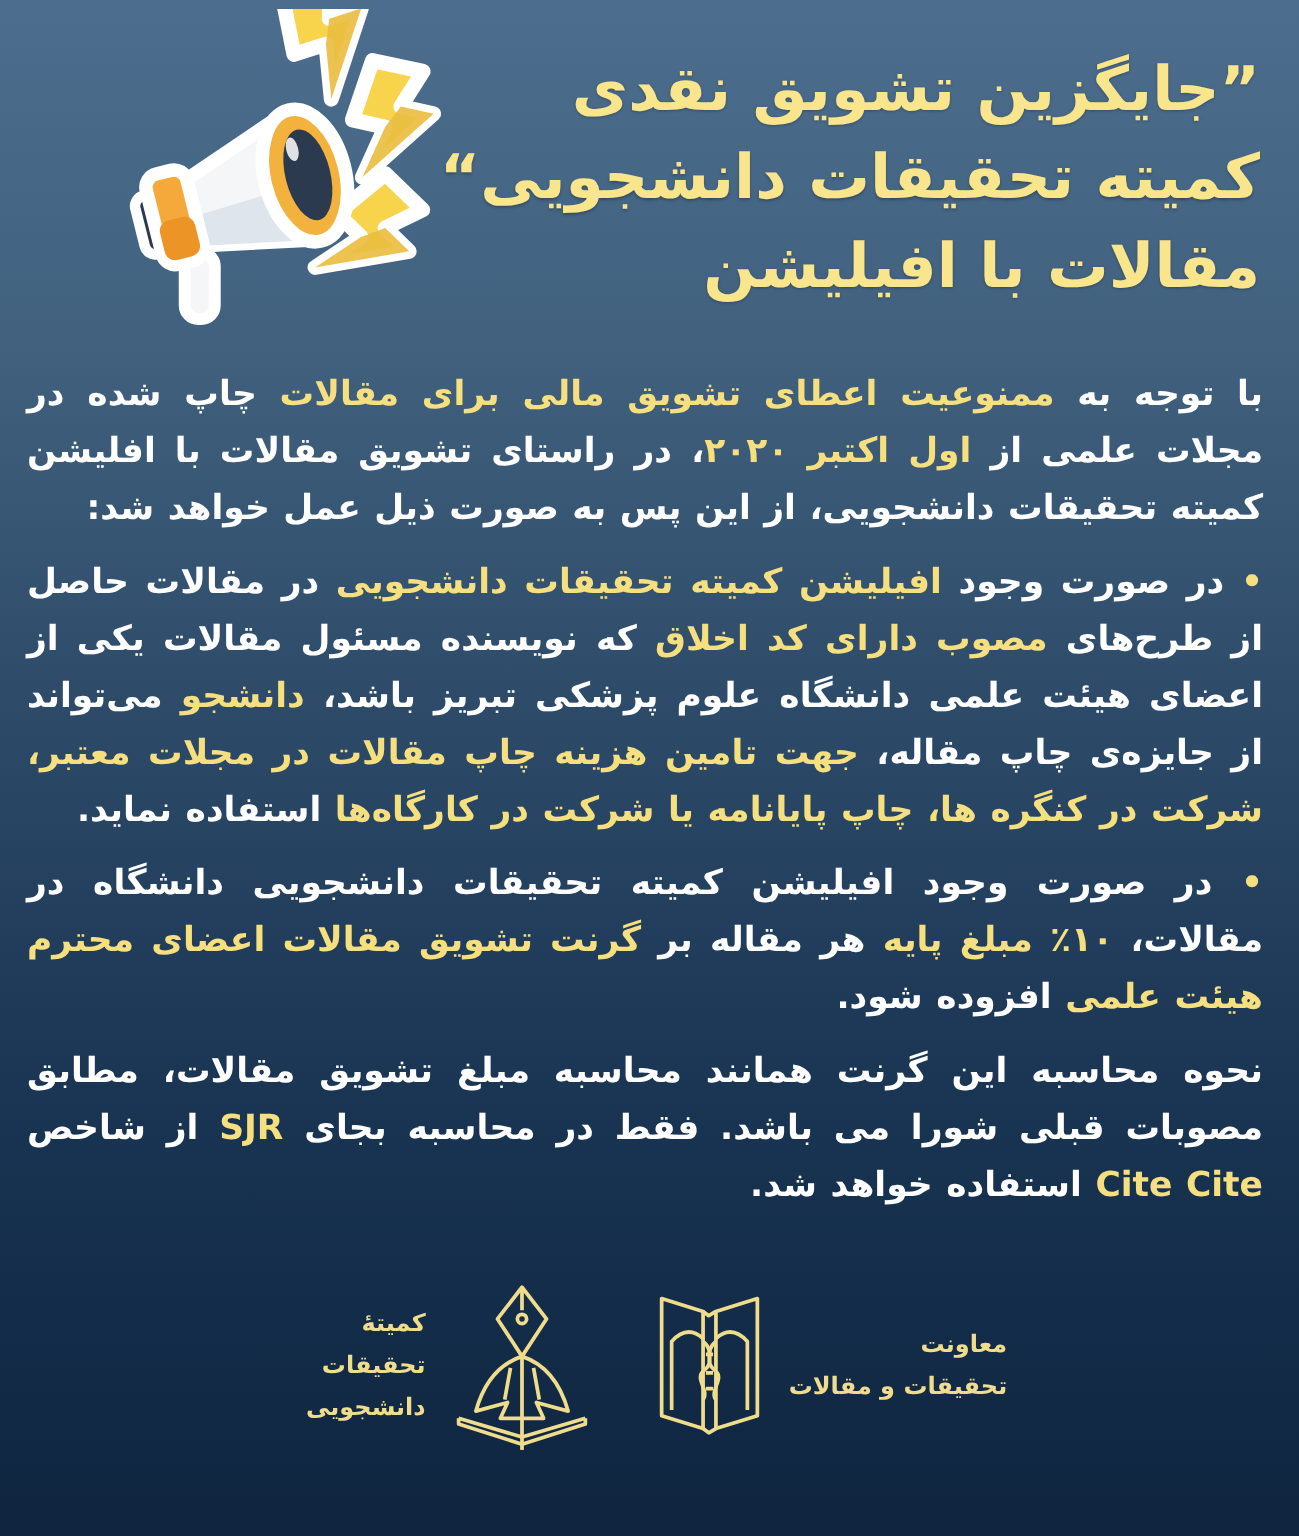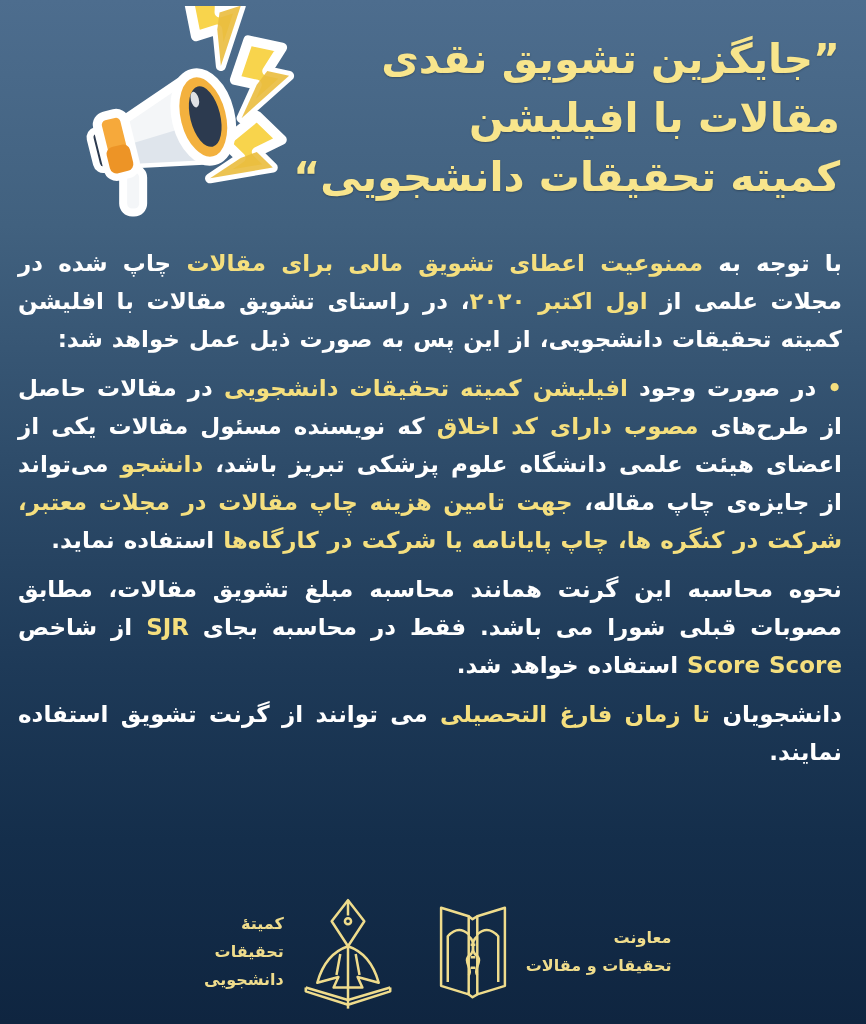--- a/index.html
+++ b/index.html
@@ -24,21 +24,21 @@
   .body-text { position:absolute; top:244px; right:24px; left:18px; direction:rtl; }
   .para {
     text-align:justify; text-align-last:right;
     color:#FFFFFF; font-size:23px; font-weight:700; line-height:38px;
     margin:0 0 11px 0; word-spacing:1px;
   }
   .para .hl { color:#F5DF7E; }
   .para .bullet { color:#F5DF7E; }
 
   
-  .footer { position:absolute; top:894px; left:204px; display:flex; align-items:center; }
+  .footer { position:absolute; top:852px; left:204px; display:flex; align-items:center; }
   .footer-label { direction:rtl; color:#EFDC8C; font-size:16px; font-weight:700; line-height:28px; }
   .src-label  { text-align:right; }
   .vice-label { text-align:right; margin-left:12px; }
   .logo-svg { display:block; }
   .src-logo  { margin-left:16px; margin-right:0; }
   .book-logo { margin-left:36px; }
 
   
   .megaphone-wrap { position:absolute; top:6px; left:48px; width:280px; height:240px; }
 </style>
@@ -75,29 +75,29 @@
         <ellipse cx="153" cy="96" rx="4" ry="8" fill="#FFFFFF" opacity="0.85"></ellipse>
 
         <rect x="52" y="90" width="28" height="62" rx="9" fill="#F6A93B" stroke="#FFFFFF" stroke-width="9"></rect>
         <rect x="54" y="122" width="24" height="27" rx="7" fill="#ED9426"></rect>
       </g>
     </svg>
   </div>
 
   <div class="title">
       <div>”جایگزین تشویق نقدی</div>
+      <div>کمیته تحقیقات دانشجویی“</div>
       <div>مقالات با افیلیشن</div>
-      <div>کمیته تحقیقات دانشجویی“</div>
     </div>
 
   <div class="body-text">
       <p class="para" dir="rtl"><span>با توجه به </span><span class="hl">ممنوعیت اعطای تشویق مالی برای مقالات</span><span> چاپ شده در مجلات علمی از </span><span class="hl">اول اکتبر ۲۰۲۰</span><span>، در راستای تشویق مقالات با افلیشن کمیته تحقیقات دانشجویی، از این پس به صورت ذیل عمل خواهد شد:</span></p>
       <p class="para" dir="rtl"><span class="bullet">• </span><span>در صورت وجود </span><span class="hl">افیلیشن کمیته تحقیقات دانشجویی</span><span> در مقالات حاصل از طرح‌های </span><span class="hl">مصوب دارای کد اخلاق</span><span> که نویسنده مسئول مقالات یکی از اعضای هیئت علمی دانشگاه علوم پزشکی تبریز باشد، </span><span class="hl">دانشجو</span><span> می‌تواند از جایزه‌ی چاپ مقاله، </span><span class="hl">جهت تامین هزینه چاپ مقالات در مجلات معتبر، شرکت در کنگره ها، چاپ پایانامه یا شرکت در کارگاه‌ها</span><span> استفاده نماید.</span></p>
-      <p class="para" dir="rtl"><span>نحوه محاسبه این گرنت همانند محاسبه مبلغ تشویق مقالات، مطابق مصوبات قبلی شورا می باشد. فقط در محاسبه بجای </span><span class="hl">SJR</span><span> از شاخص </span><span class="hl">Score Score</span><span> استفاده خواهد شد.</span></p>
-      <p class="para" dir="rtl"><span>دانشجویان </span><span class="hl">تا زمان فارغ التحصیلی</span><span> می توانند از گرنت تشویق استفاده نمایند.</span></p>
+      <p class="para" dir="rtl"><span class="bullet">• </span><span>در صورت وجود افیلیشن کمیته تحقیقات دانشجویی دانشگاه در مقالات، </span><span class="hl">۱۰٪ مبلغ پایه</span><span> هر مقاله بر </span><span class="hl">گرنت تشویق مقالات اعضای محترم هیئت علمی</span><span> افزوده شود.</span></p>
+      <p class="para" dir="rtl"><span>نحوه محاسبه این گرنت همانند محاسبه مبلغ تشویق مقالات، مطابق مصوبات قبلی شورا می باشد. فقط در محاسبه بجای </span><span class="hl">SJR</span><span> از شاخص </span><span class="hl">Cite Cite</span><span> استفاده خواهد شد.</span></p>
     </div>
 
   <div class="footer">
 
     <div class="footer-label src-label">
         <div>کمیتهٔ</div>
         <div>تحقیقات</div>
         <div>دانشجویی</div>
       </div>
 

